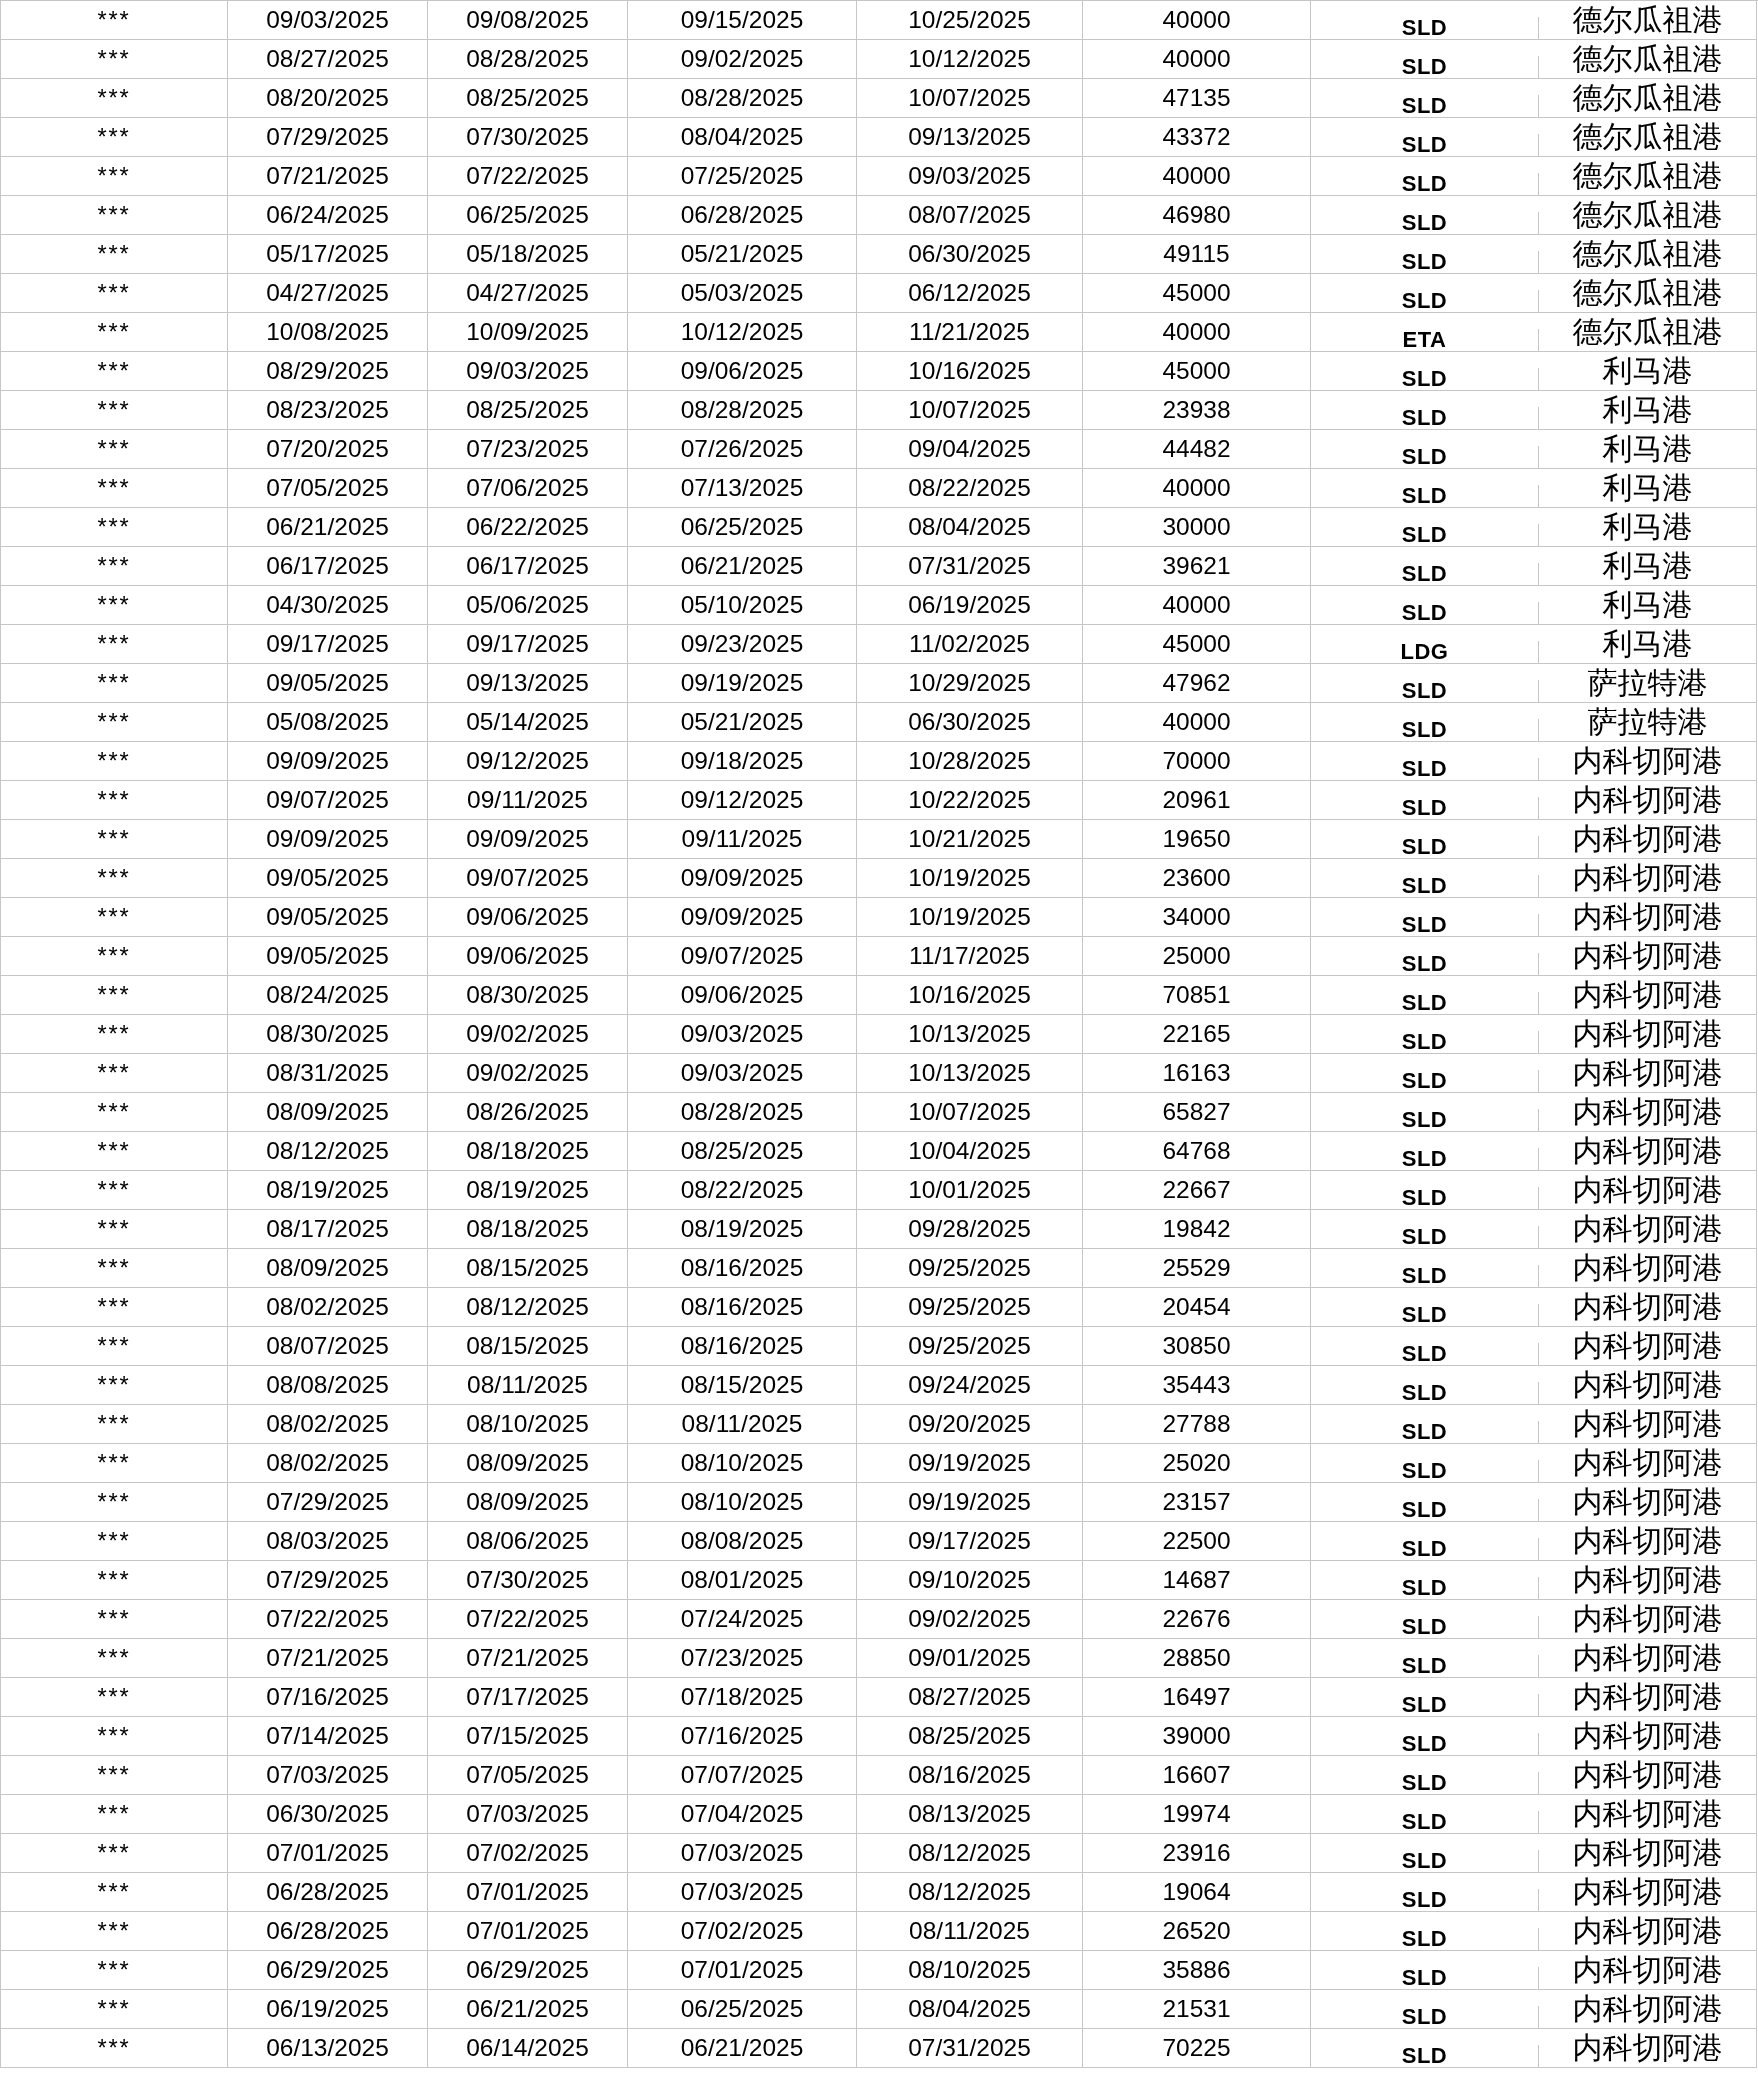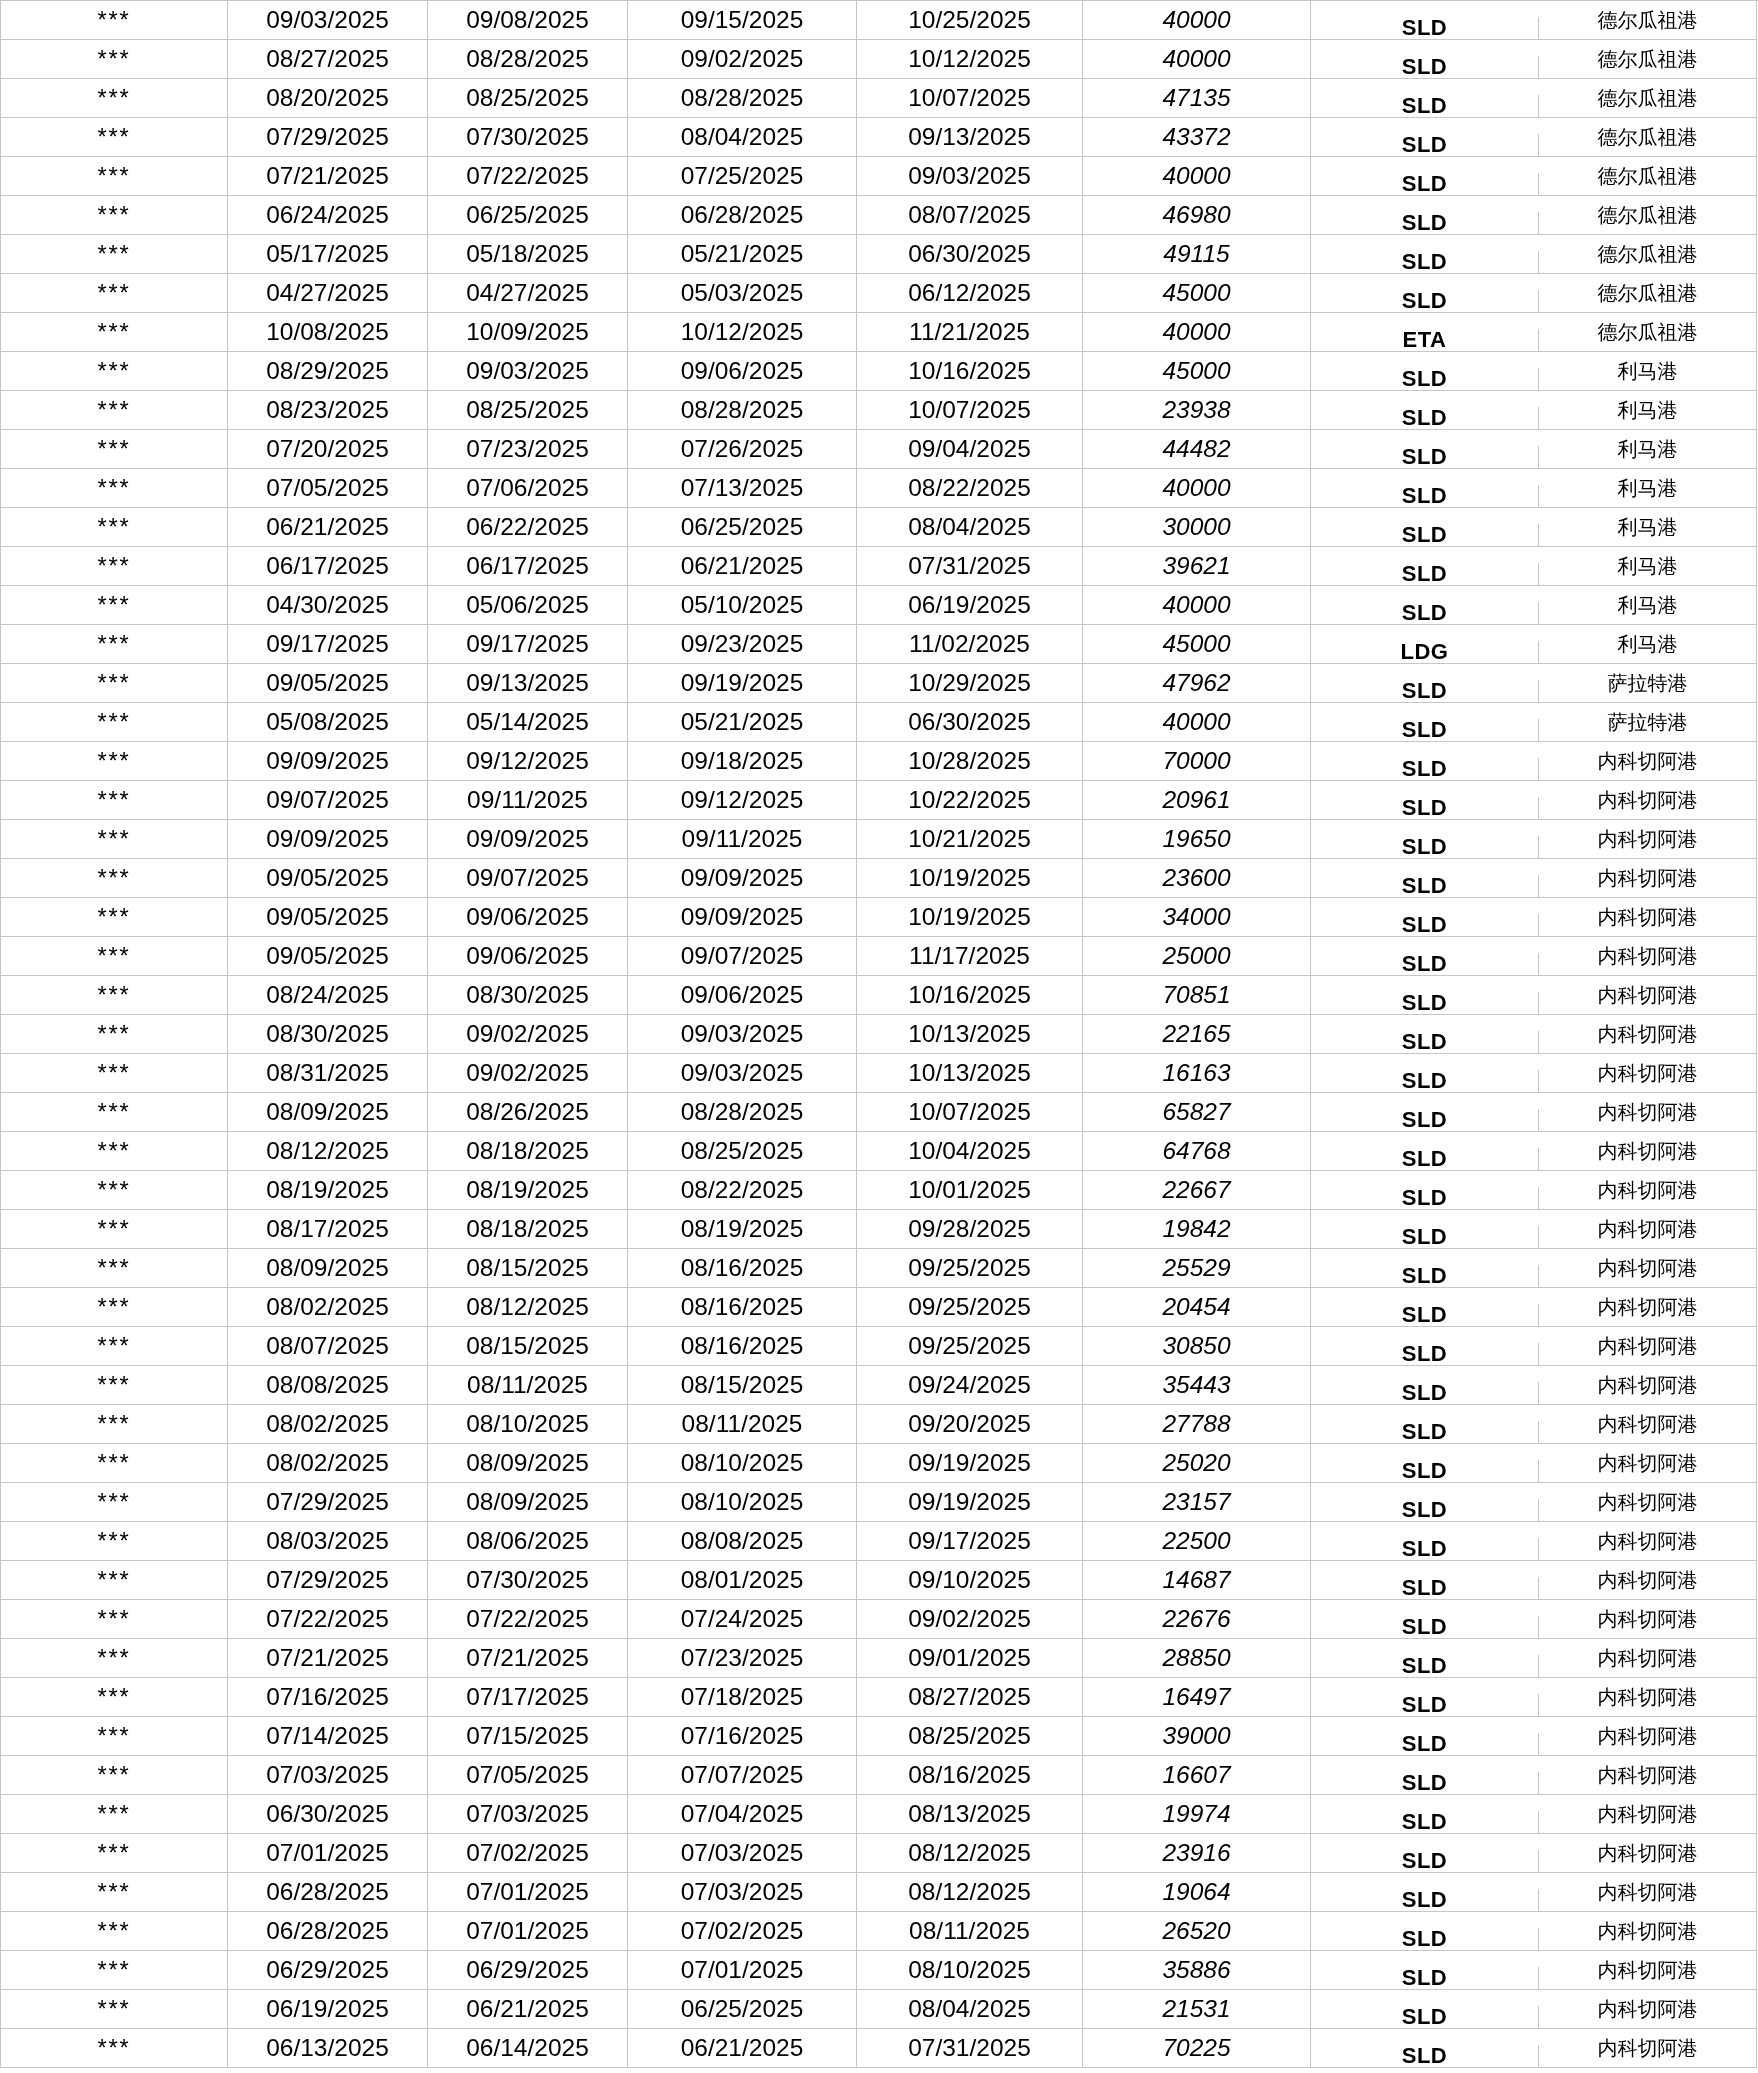--- a/index.html
+++ b/index.html
@@ -28,23 +28,23 @@
     align-items: center;
     justify-content: center;
     font-size: 24.5px;
     color: #000000;
     overflow: hidden;
     white-space: nowrap;
     background: #ffffff;
   }
   .row .cell:first-child { border-left: 0.9px solid var(--grid); }
   .col0 { font-size: 23.6px; letter-spacing: 1.8px; }
-  .col5 { font-size: 24.5px; font-style: italic; }
+  .col5 { font-size: 24.5px; }
   .col6 { font-weight: 700; font-size: 22px; letter-spacing: 0.5px; margin-top: 16px; }
-  .col7 { font-size: 20px; }
+  .col7 { font-size: 30px; }
 </style>
 </head>
 <body style="--grid: #c6c6c6; background: rgb(255, 255, 255);">
 
 <div class="sheet" id="sheet">
     <div class="row">
       <div class="cell col0">***</div>
       <div class="cell col1">09/03/2025</div>
       <div class="cell col2">09/08/2025</div>
       <div class="cell col3">09/15/2025</div>

